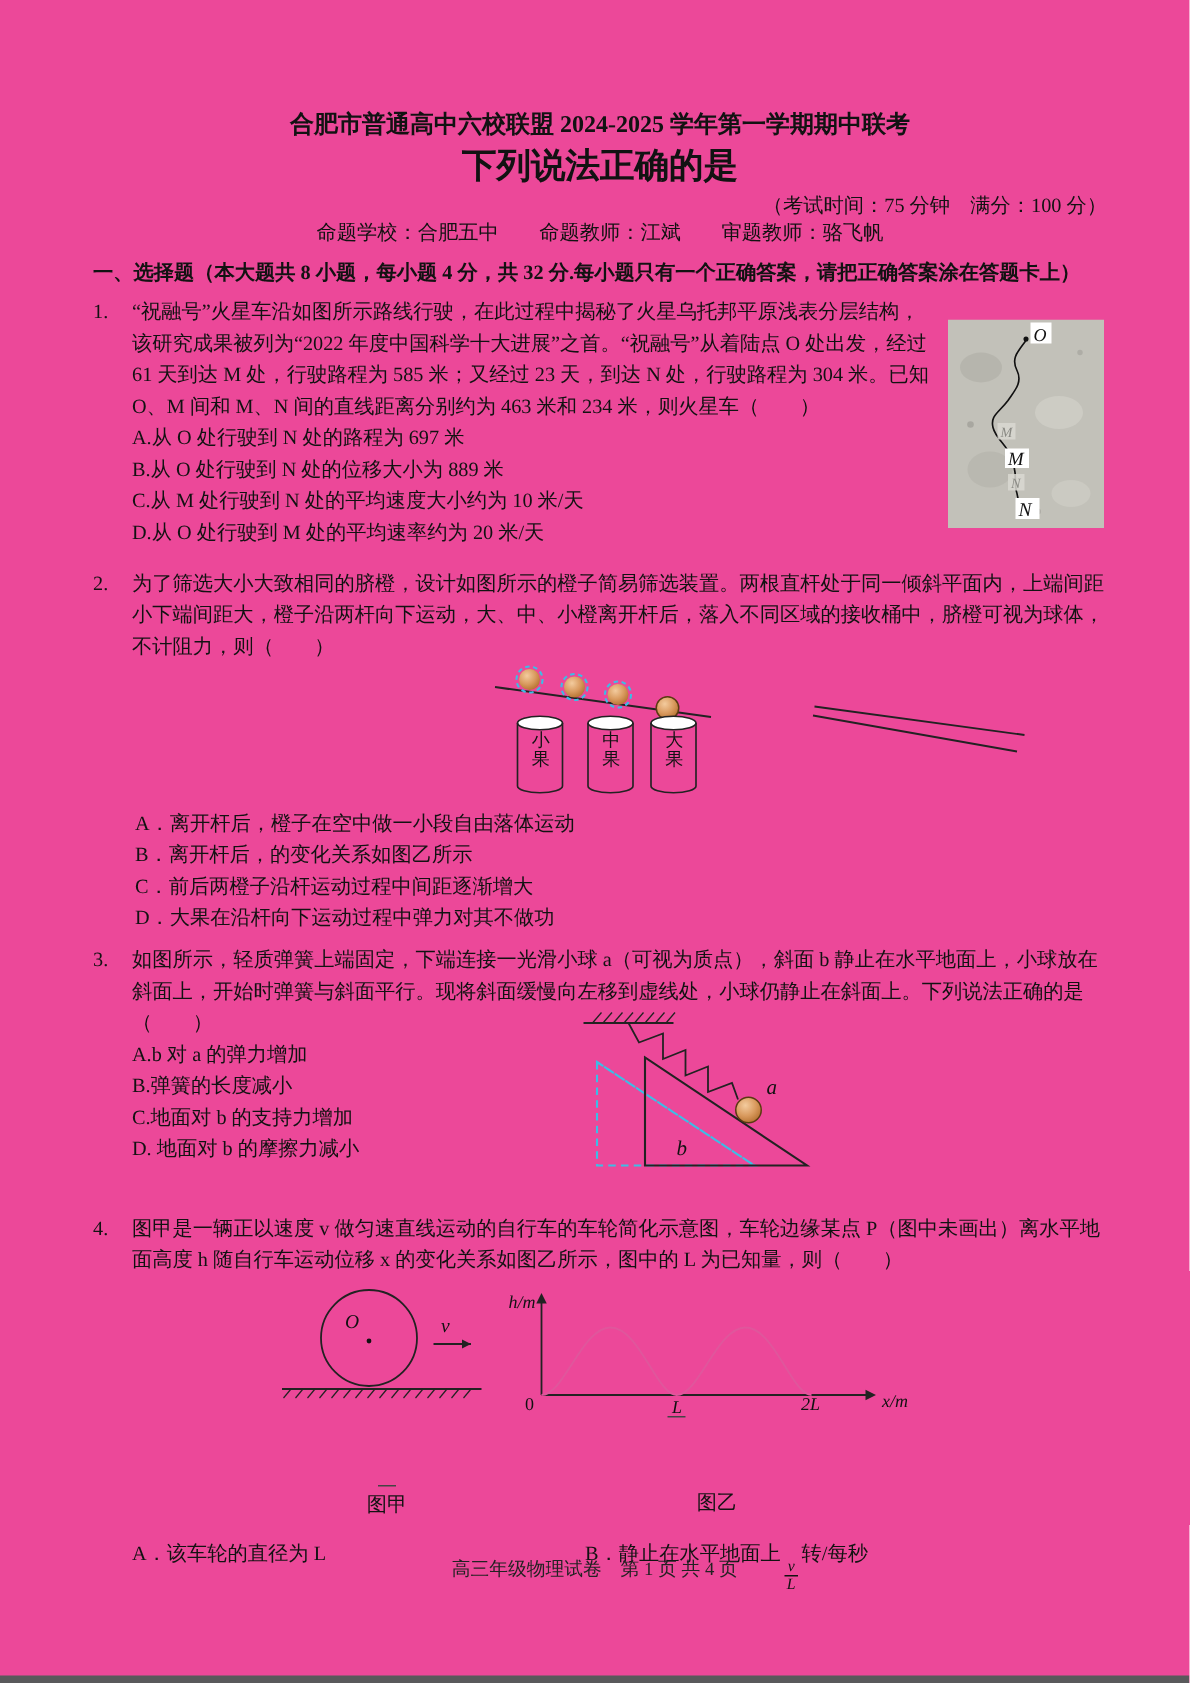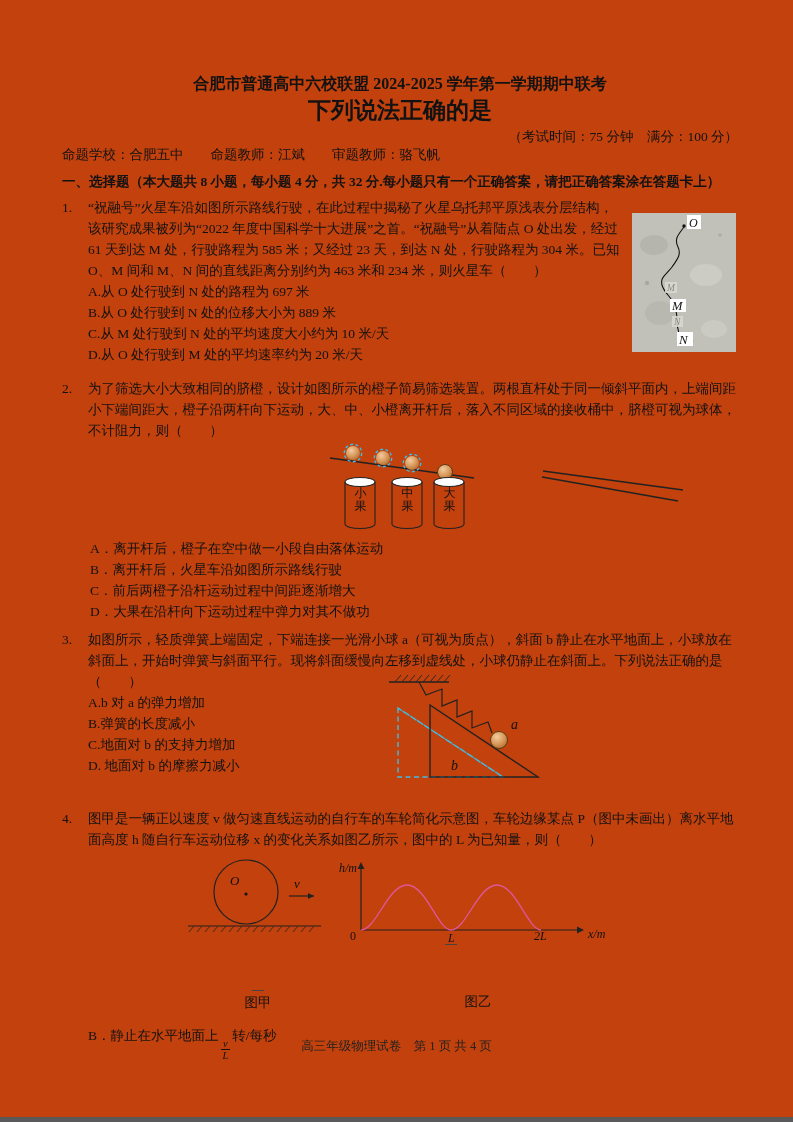--- a/index.html
+++ b/index.html
@@ -1,26 +1,26 @@
 <!DOCTYPE html>
 <html><head>
 <meta charset="utf-8">
 <style>
   html,body { margin:0; padding:0; background:#ffffff; }
   .page {
-    position:relative; width:793px; height:1122px; background:#c2410c;
+    position:relative; width:793px; height:1122px; background:#ec4899;
     font-family:"Liberation Serif","DejaVu Serif",serif; color:#121212;
     overflow:hidden;
     text-decoration:underline;
   }
   .content { position:absolute; left:62px; top:74px; width:676px; }
   .h1 { text-align:center; font-weight:bold; font-size:16px; line-height:20px; }
   .h2 { text-align:center; font-weight:bold; font-size:23px; line-height:30px; margin-top:2px; }
   .info-line { text-align:right; font-size:13.5px; line-height:18px; margin-top:2px; }
-  .setters-line { font-size:13.5px; line-height:18px; }
+  .setters-line { text-align:center; font-size:13.5px; line-height:18px; }
   .section-head { display:flex; font-weight:bold; font-size:13.5px; line-height:21px; margin-top:7px; }
   .section-head .marker { flex:none; width:27px; }
   .q { display:flex; font-size:13.5px; line-height:21px; }
   .qnum { flex:none; width:26px; }
   .qbody { flex:1; position:relative; }
   .opt { font-size:13.5px; line-height:21px; }
   .opt-indent { padding-left:2px; }
   .mars-fig { float:right; margin:16px 2px 2px 10px; }
   .fig-wrap { position:relative; }
   .bucket-label {
@@ -137,21 +137,21 @@
             </g>
 
             <line x1="215" y1="30" x2="355" y2="49" stroke="#222" stroke-width="1.3"></line>
             <line x1="214" y1="36" x2="350" y2="60" stroke="#222" stroke-width="1.3"></line>
           </svg>
           <div class="bucket-label" style="left:265px;top:46px">小果</div>
           <div class="bucket-label" style="left:312px;top:46px">中果</div>
           <div class="bucket-label" style="left:354px;top:46px">大果</div>
         </div>
         <div class="opt opt-indent">A．离开杆后，橙子在空中做一小段自由落体运动</div>
-        <div class="opt opt-indent">B．离开杆后，火星车沿如图所示路线行驶</div>
+        <div class="opt opt-indent">B．离开杆后，的变化关系如图乙所示</div>
         <div class="opt opt-indent">C．前后两橙子沿杆运动过程中间距逐渐增大</div>
         <div class="opt opt-indent">D．大果在沿杆向下运动过程中弹力对其不做功</div>
       </div>
     </div>
 
     <div class="q" style="margin-top:7px">
       <div class="qnum">3.</div>
       <div class="qbody" style="min-height:172px">
         <div>如图所示，轻质弹簧上端固定，下端连接一光滑小球 a（可视为质点），斜面 b 静止在水平地面上，小球放在斜面上，开始时弹簧与斜面平行。现将斜面缓慢向左移到虚线处，小球仍静止在斜面上。下列说法正确的是（　　）</div>
         <div class="q3-opts">
@@ -241,20 +241,21 @@
             <span class="cap-tick"></span>
             <span>图甲</span>
           </div>
           <div class="cap cap-yi">
             <span style="display:block;height:1px"></span>
             <span>图乙</span>
           </div>
         </div>
 
         <div class="q4-opts">
+          <div class="q4-opt-a">A．该车轮的直径为 L</div>
           <div>
             <span>B．静止在水平地面上</span><span class="frac">
                 <span class="fnum">v</span>
                 <span class="fden">L</span>
               </span><span>转/每秒</span>
           </div>
         </div>
       </div>
     </div>
 

